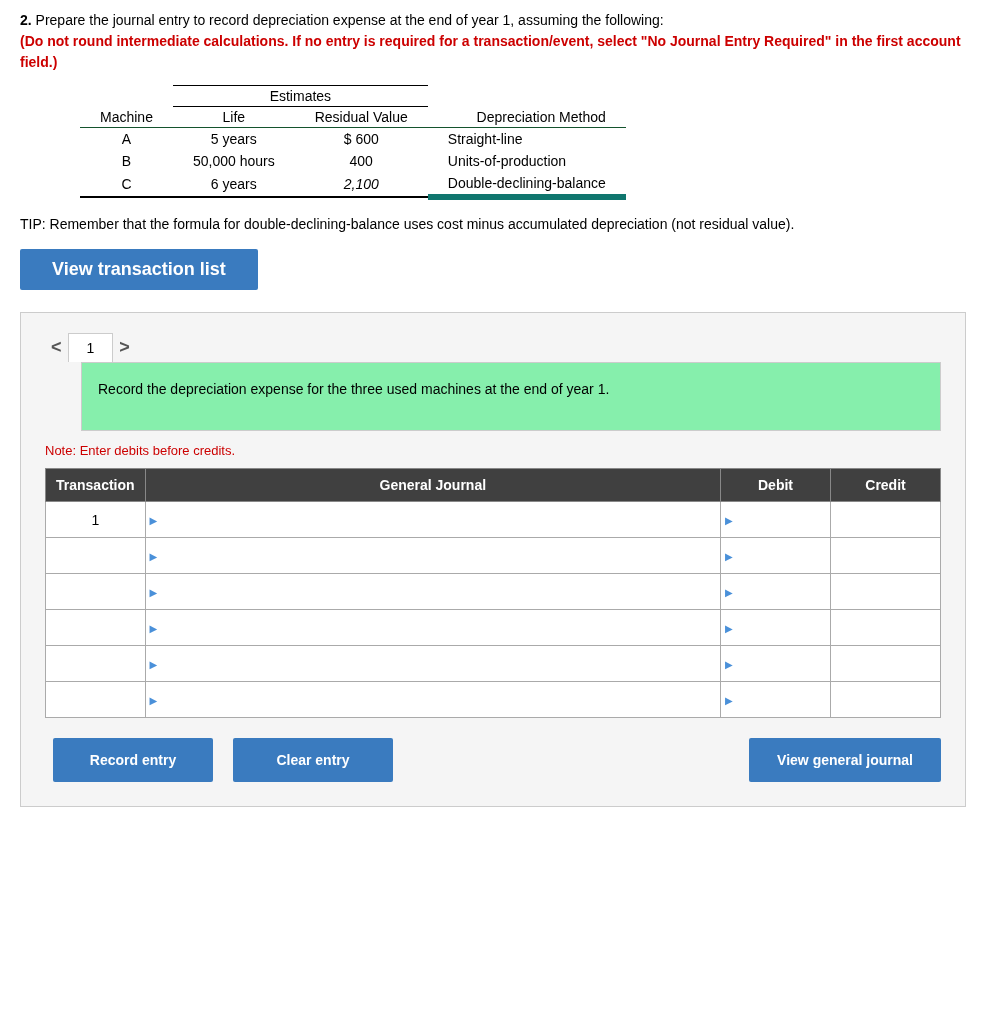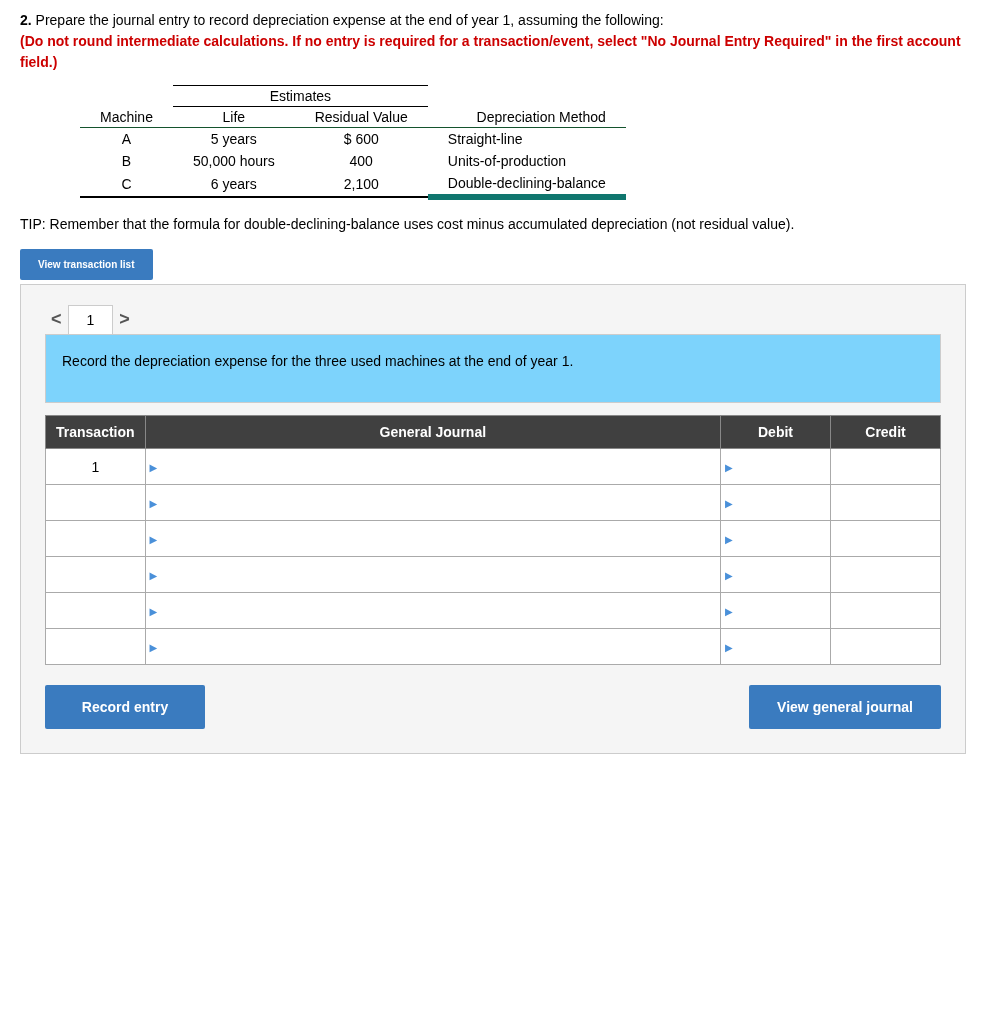--- a/index.html
+++ b/index.html
@@ -33,25 +33,26 @@
       font-size: 14px;
       line-height: 1.5;
       margin: 14px 0;
     }
 
     
     .view-transaction-btn {
       background-color: #3a7bbf;
       color: #fff;
       border: none;
-      padding: 10px 18px;
-      font-size: 10px;
+      padding: 10px 32px;
+      font-size: 18px;
       font-weight: bold;
       cursor: pointer;
       border-radius: 2px;
+      margin-bottom: 18px;
     }
 
     
     .journal-worksheet {
       border: 1px solid #ccc;
       background: #f5f5f5;
       padding: 20px 24px 24px 24px;
       margin-top: 4px;
     }
 
@@ -89,26 +90,27 @@
     }
     .tab-item.active {
       background: #fff;
       border-top: 1px solid #ccc;
       border-left: 1px solid #ccc;
       border-right: 1px solid #ccc;
     }
 
     
     .description-box {
-      background: #7dd3fc;
+      background: #86efac;
       border: 1px solid #ccc;
       padding: 16px 16px 30px 16px;
       font-size: 14px;
       line-height: 1.5;
       margin-bottom: 12px;
+      margin-left: 36px;
     }
 
     
     .note-text {
       color: #cc0000;
       font-size: 13px;
       margin-bottom: 10px;
     }
 
     
@@ -191,20 +193,21 @@
       padding-right: 8px;
     }
 
     
     .bottom-buttons {
       display: flex;
       justify-content: flex-start;
       gap: 20px;
       margin-top: 20px;
       align-items: center;
+      margin-left: 8px;
     }
     .btn-record, .btn-clear, .btn-view-journal {
       background-color: #3a7bbf;
       color: #fff;
       border: none;
       padding: 14px 28px;
       font-size: 14px;
       font-weight: bold;
       cursor: pointer;
       border-radius: 2px;
@@ -274,21 +277,21 @@
       </tr>
       <tr>
         <td style="text-align:center;">B</td>
         <td style="text-align:center;">50,000 hours</td>
         <td style="text-align:center;">400</td>
         <td class="left-align">Units-of-production</td>
       </tr>
       <tr>
         <td style="text-align:center; border-bottom:2px solid #000;">C</td>
         <td style="text-align:center; border-bottom:2px solid #000;">6 years</td>
-        <td style="text-align:center; border-bottom:2px solid #000;">2,100</td>
+        <td style="text-align:center; border-bottom:2px solid #000;font-style:italic;">2,100</td>
         <td class="left-align" style="border-bottom:6px solid #0f766e;">Double-declining-balance</td>
       </tr>
     </tbody>
   </table>
 </div>
 
 
 <div class="tip-text">TIP: Remember that the formula for double-declining-balance uses cost minus accumulated depreciation (not residual value).</div>
 
 
@@ -300,20 +303,21 @@
   <div class="tab-nav">
     <button class="tab-prev">&lt;</button>
     <div class="tab-item active">1</div>
     <button class="tab-next">&gt;</button>
   </div>
 
   <div class="description-box">
     <span>Record the depreciation expense for the three used machines at the end of year 1.</span>
   </div>
 
+  <div class="note-text">Note: Enter debits before credits.</div>
 
   <table class="journal-table">
     <thead>
       <tr>
         <th class="transaction-col">Transaction</th>
         <th class="general-journal-col">General Journal</th>
         <th class="debit-col">Debit</th>
         <th class="credit-col">Credit</th>
       </tr>
     </thead>
@@ -352,18 +356,19 @@
         <td class="transaction-cell"></td>
         <td class="gj-cell"><input type="text" style=""></td>
         <td class="debit-cell"><input type="text" style=""></td>
         <td class="credit-cell"><input type="text" style=""></td>
       </tr>
     </tbody>
   </table>
 
   <div class="bottom-buttons">
     <button class="btn-record">Record entry</button>
+    <button class="btn-clear">Clear entry</button>
     <button class="btn-view-journal">View general journal</button>
   </div>
 </div>
 
 
 
 
 </body></html>

